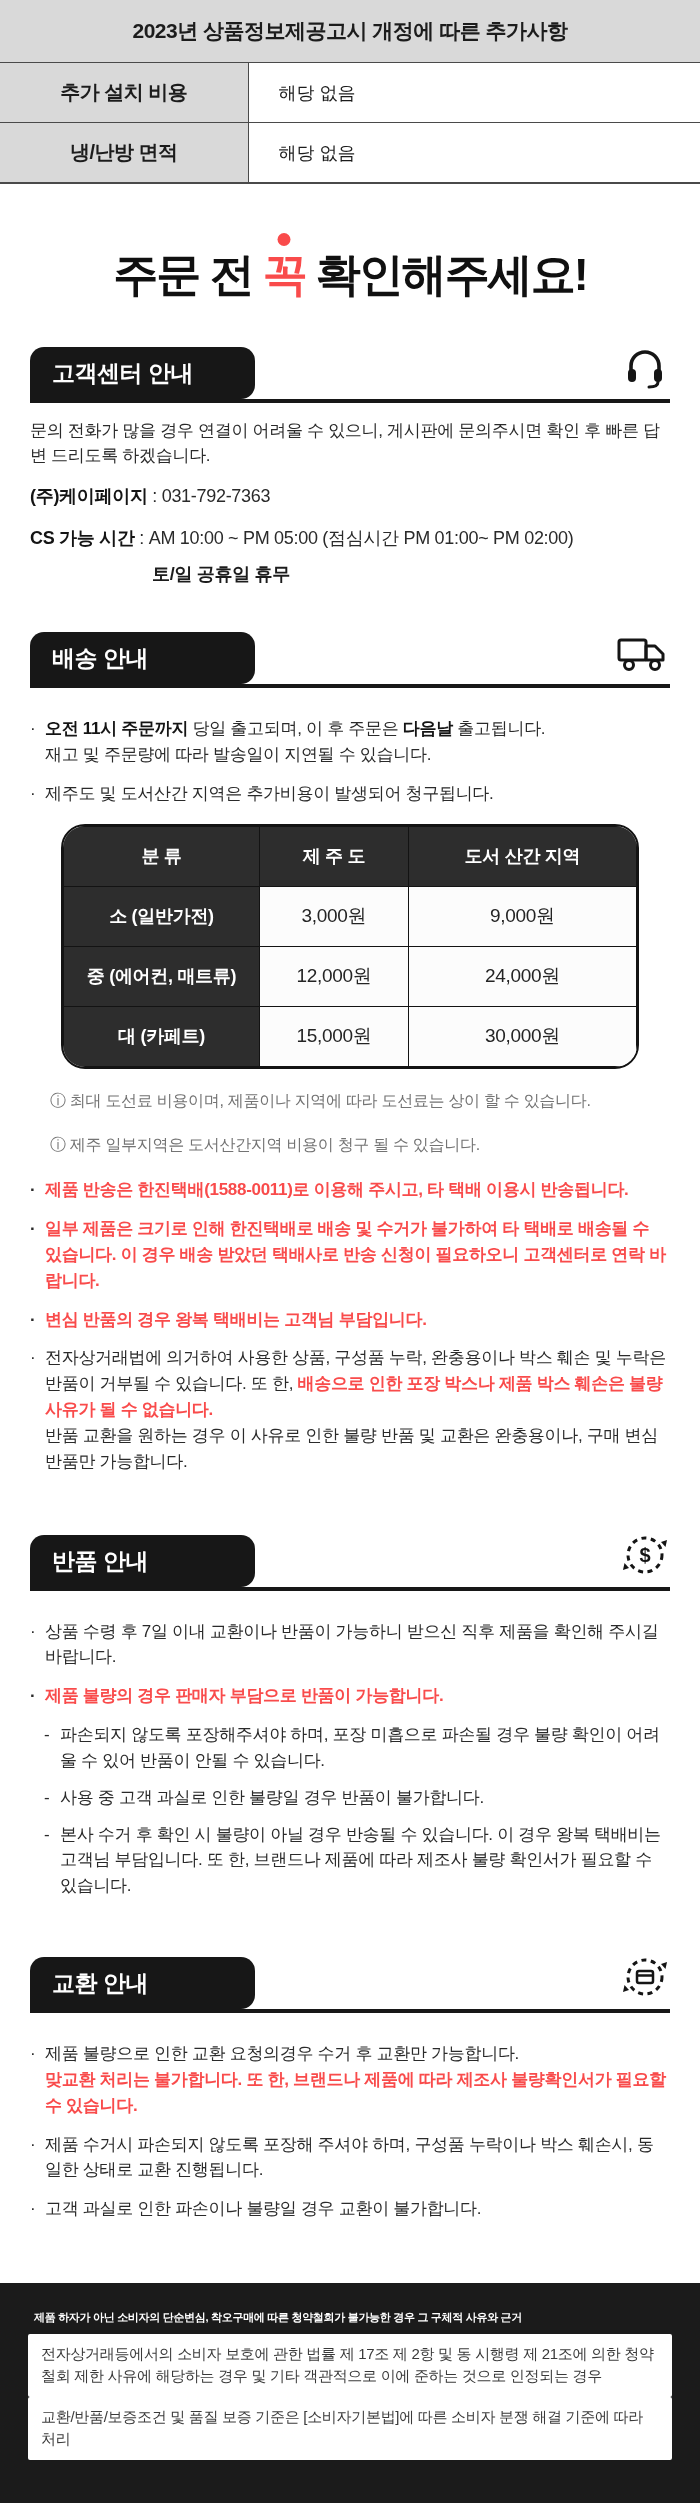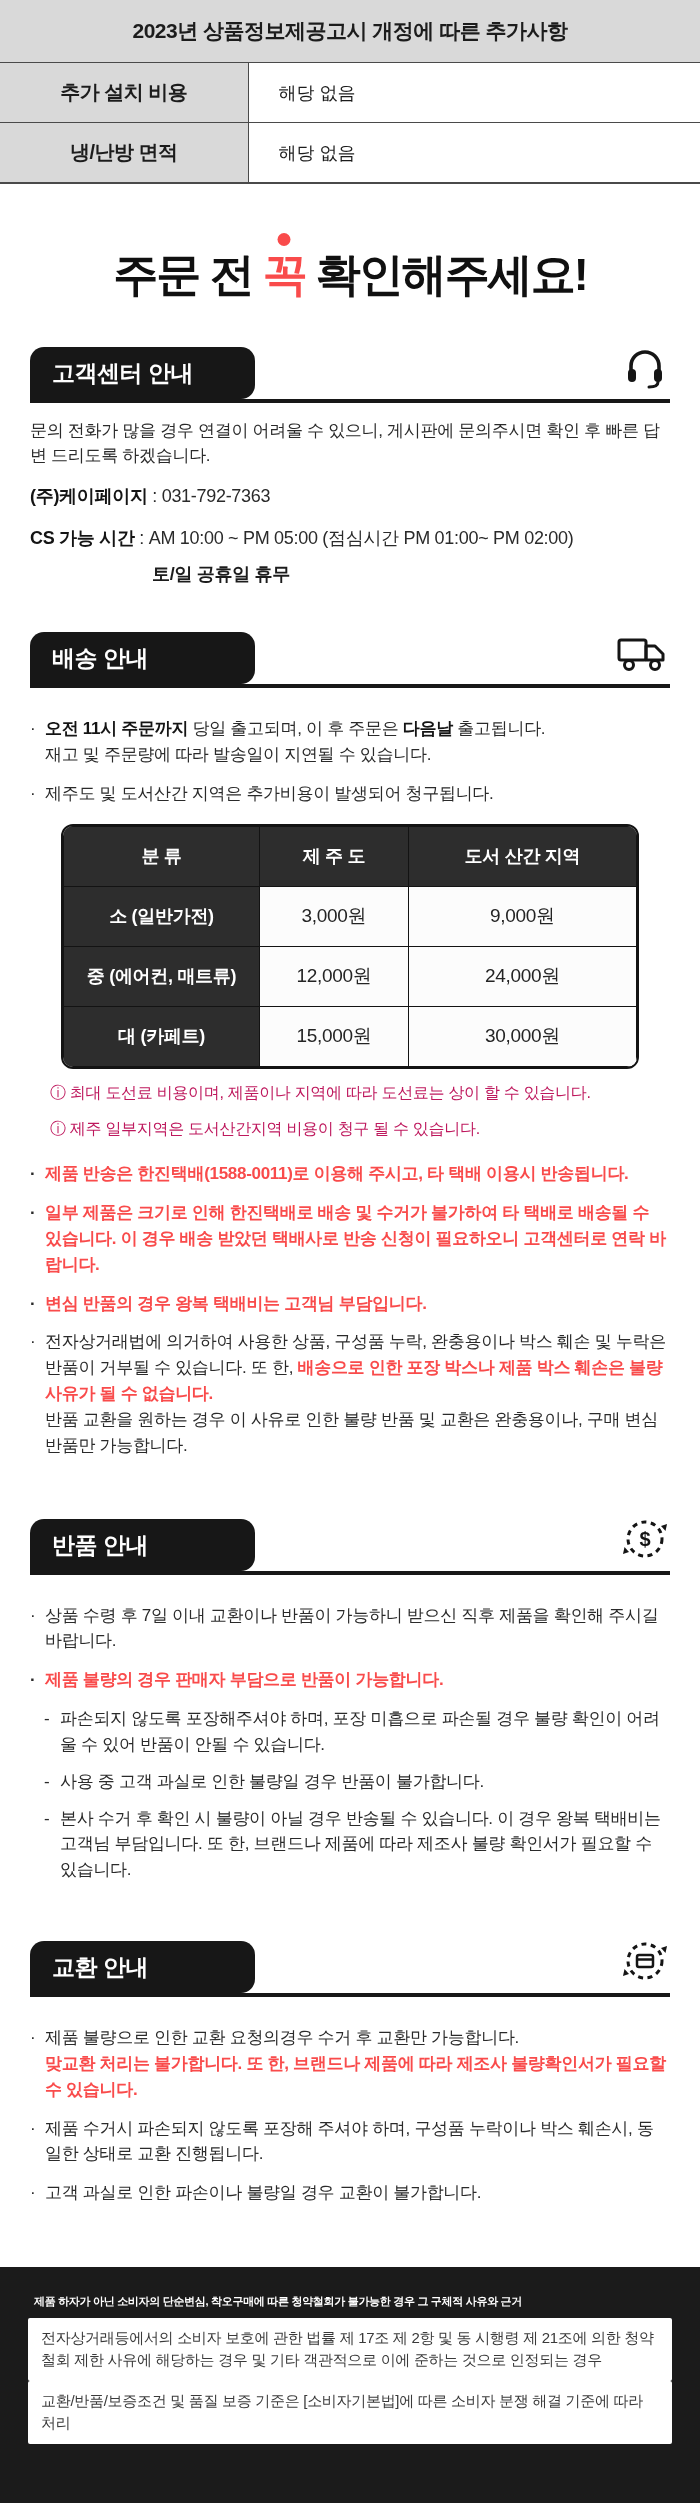--- a/index.html
+++ b/index.html
@@ -58,27 +58,27 @@
   .sub .mark{flex:0 0 16px;}
   .red-strong{color:var(--red);font-weight:700;}
   .sg-n{}
   .sg-b{font-weight:700;color:#141414;}
   .sg-r{color:var(--red);font-weight:700;}
 
   .cs-line{margin:14px 0 9px;font-size:18px;}
   .cs-note{margin-left:122px;font-weight:700;font-size:18px;color:#1c1c1c;}
 
   
-  .ship-wrap{width:578px;margin:17px auto 11px;border:2px solid #131313;border-radius:12px;overflow:hidden;}
+  .ship-wrap{width:578px;margin:17px auto 11px;border:2px solid #131313;border-radius:24px;overflow:hidden;}
   .ship-table{width:100%;border-collapse:collapse;font-size:18px;}
   .ship-table th,.ship-table td{border:1px solid #131313;height:60px;text-align:center;vertical-align:middle;}
   .ship-table .c1{width:196px;}
   .dark-cell{background:#2d2d2d;color:#fff;font-weight:700;font-size:18px;letter-spacing:-0.3px;}
   .light-cell{background:#fcfcfc;color:#242424;font-size:19px;}
-  .note{font-size:16px;color:#be185d;margin:12px 0 4px 20px;letter-spacing:-0.3px;}
+  .note{font-size:16px;color:#737373;margin:20px 0 4px 20px;letter-spacing:-0.3px;}
 
   
   .legal{flex:1;background:#1b1b1b;color:#fff;padding:26px 28px 16px;margin-top:4px;}
   .legal-heading{font-size:11px;font-weight:700;line-height:1.5;margin:15px 6px 8px;letter-spacing:-0.3px;}
   .legal-heading:first-child{margin-top:0;}
   .legal-box{background:#fff;color:#3a3a3a;font-size:15px;line-height:1.5;padding:9px 13px;border-radius:2px;letter-spacing:-0.3px;}
 </style>
 </head>
 <body>
 

